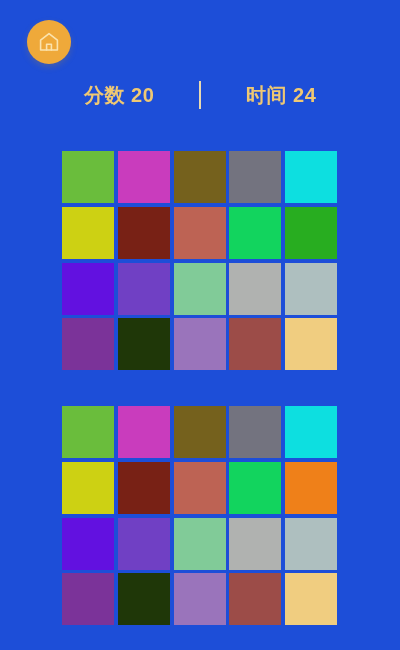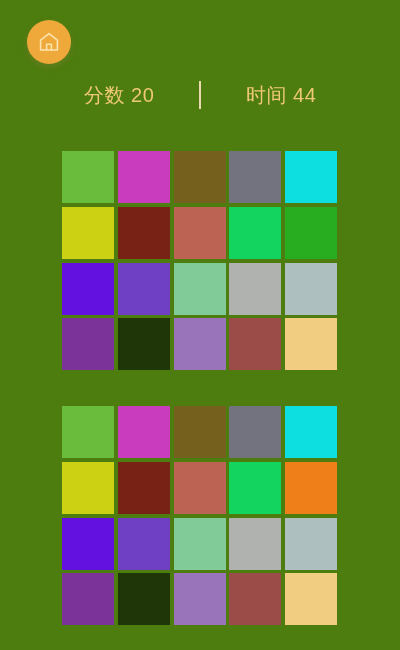--- a/index.html
+++ b/index.html
@@ -93,34 +93,34 @@
   .cell {
     width: 52px;
     height: 52px;
     display: block;
     cursor: pointer;
   }
 </style>
 </head>
 <body style="background: rgb(254, 254, 254);">
 
-<div id="app" style="background: #4d7c0f;">
+<div id="app" style="background: #1d4ed8; font-weight: bold;">
 
   <button class="home-button">
     <span class="home-icon-wrap">
       <svg viewBox="0 0 24 24" width="24" height="24" fill="none" stroke="#fbe3ae" stroke-width="1.6" stroke-linecap="round" stroke-linejoin="round">
         <path d="M3.6 10.2 L12 3.6 L20.4 10.2 L20.4 20 L3.6 20 Z"></path>
         <path d="M9.6 20 L9.6 14.2 L14.4 14.2 L14.4 20"></path>
       </svg>
     </span>
   </button>
 
   <div class="status-bar">
     <span class="status-item status-score">分数 20</span>
-    <span class="status-item status-time">时间 44</span>
+    <span class="status-item status-time">时间 24</span>
   </div>
   <div class="status-divider"></div>
 
   <div class="grid grid-top">
       <span class="cell" style="background: rgb(106, 189, 60);"></span>
       <span class="cell" style="background: rgb(201, 60, 189);"></span>
       <span class="cell" style="background: rgb(117, 97, 29);"></span>
       <span class="cell" style="background: rgb(115, 115, 127);"></span>
       <span class="cell" style="background: rgb(13, 223, 224);"></span>
       <span class="cell" style="background: rgb(205, 209, 19);"></span>

